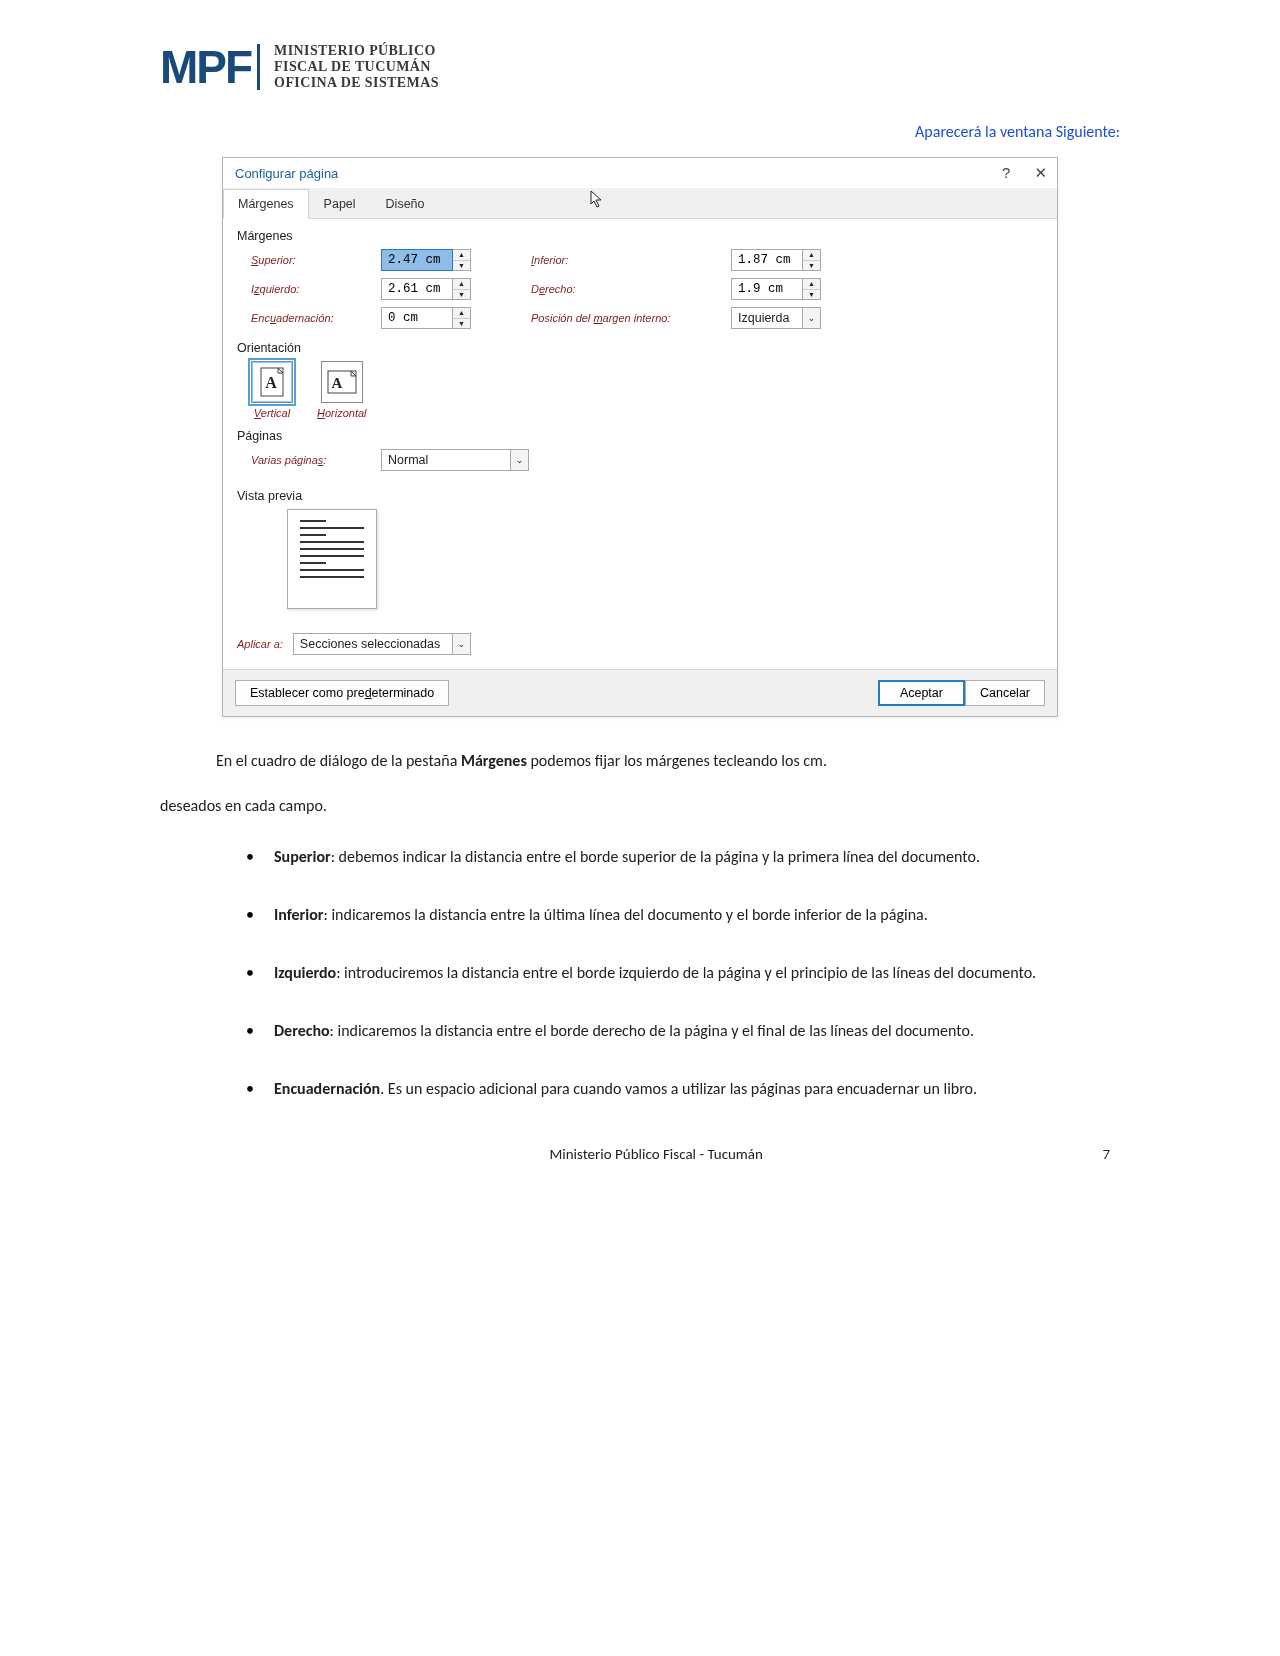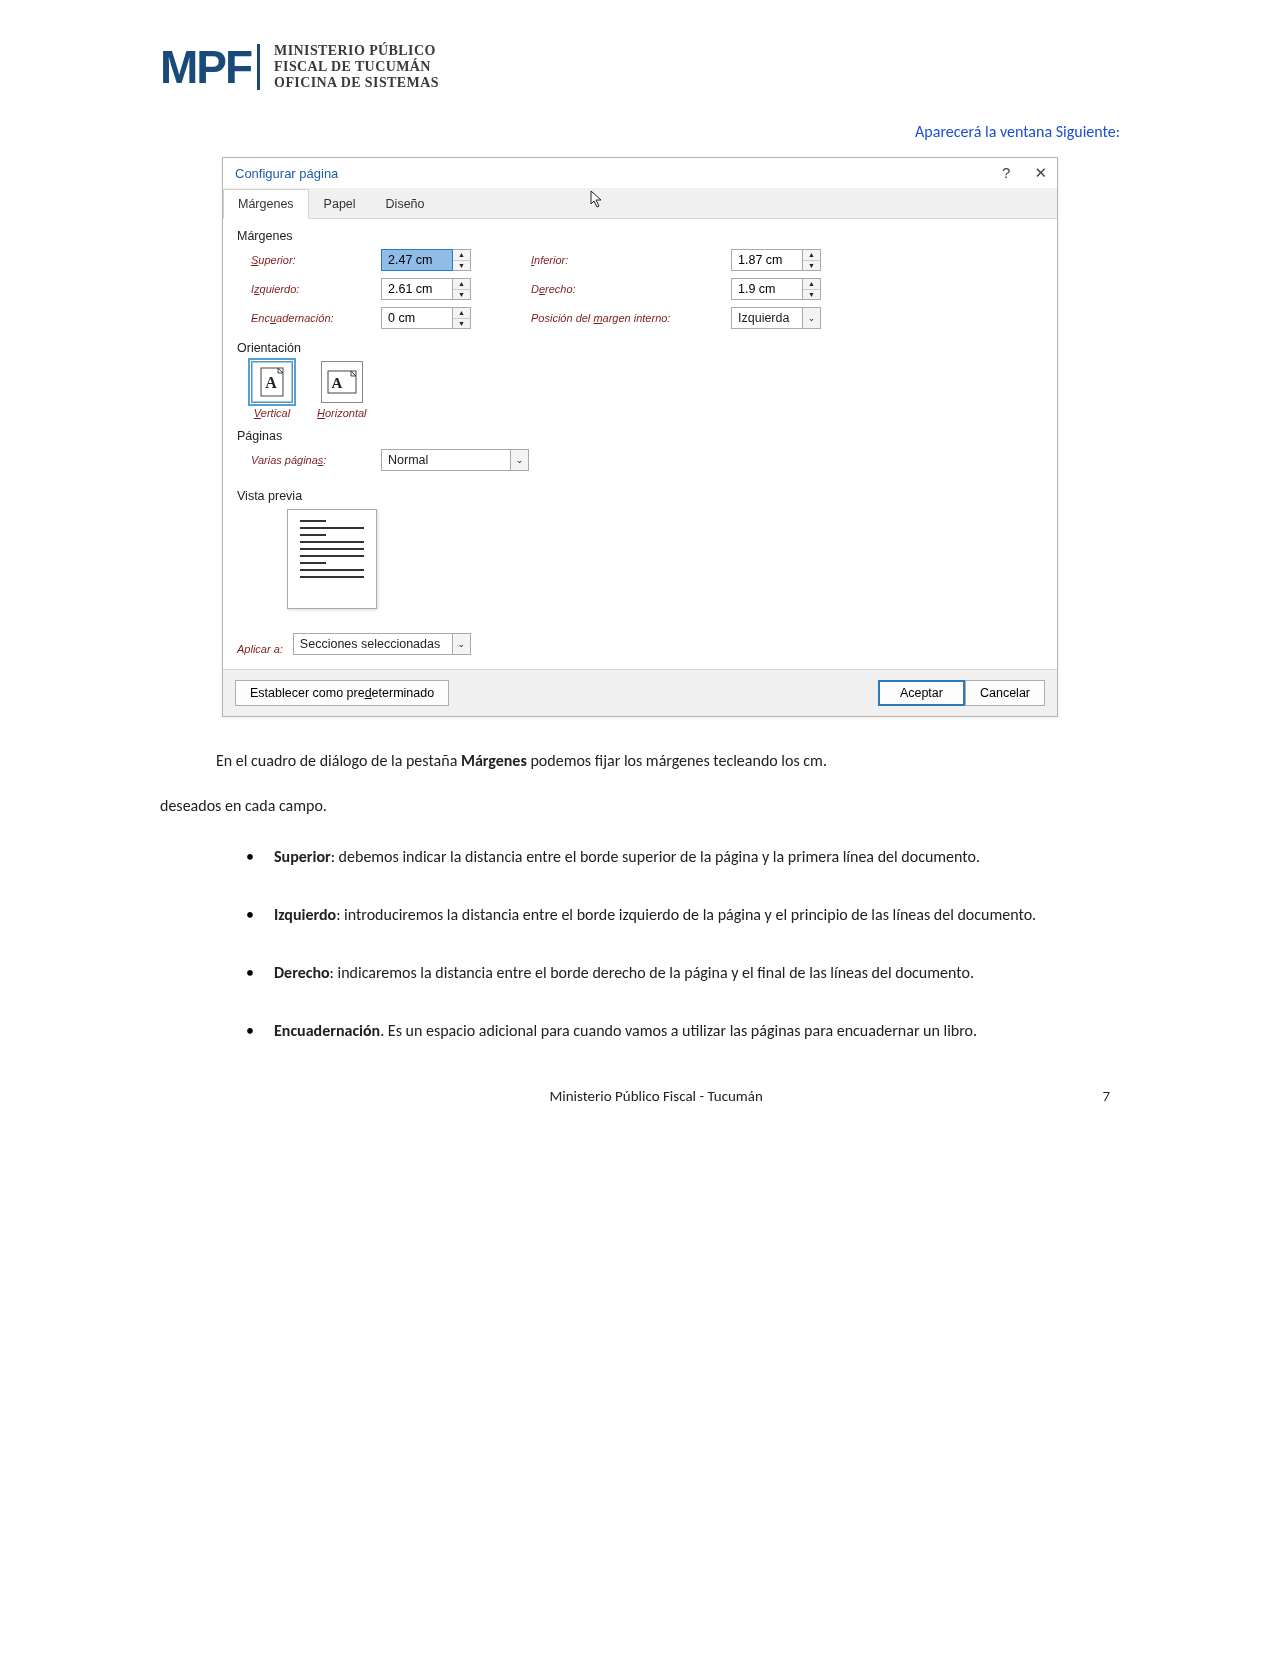--- a/index.html
+++ b/index.html
@@ -138,21 +138,21 @@
     display: flex;
     align-items: stretch;
     height: 22px;
   }
   .spin-input {
     width: 72px;
     height: 22px;
     border: 1px solid #a9a9a9;
     padding: 0 6px;
     font-size: 12.5px;
-    font-family: Liberation Sans, sans-serif;
+    font-family: Liberation Mono, monospace;
     background: #fff;
   }
   .spin-input.selected {
     background: #8fbde8;
     border: 1px solid #2a7abf;
   }
   .spin-btns {
     display: flex;
     flex-direction: column;
     width: 18px;
@@ -246,21 +246,21 @@
     gap: 5px;
   }
   .preview-line {
     height: 2px;
     background: #333;
   }
   .preview-line.short { width: 40%; }
 
   .apply-row {
     display: flex;
-    align-items: flex-end;
+    align-items: center;
     gap: 10px;
     margin-left: 0;
   }
 
   .dialog-footer {
     display: flex;
     align-items: center;
     padding: 10px 12px;
     background: #f0f0f0;
     border-top: 1px solid #d6d6d6;
@@ -493,20 +493,21 @@
   </div>
 </div>
 
 <p class="body-para indented">
   <span>En el cuadro de diálogo de la pestaña </span><span class="bold">Márgenes</span><span> podemos fijar los márgenes tecleando los cm.</span>
 </p>
 <p class="body-para">deseados en cada campo.</p>
 
 <ul class="bullets">
   <li><span class="bold">Superior</span><span>: debemos indicar la distancia entre el borde superior de la página y la primera línea del documento.</span></li>
+  <li><span class="bold">Inferior</span><span>: indicaremos la distancia entre la última línea del documento y el borde inferior de la página.</span></li>
   <li><span class="bold">Izquierdo</span><span>: introduciremos la distancia entre el borde izquierdo de la página y el principio de las líneas del documento.</span></li>
   <li><span class="bold">Derecho</span><span>: indicaremos la distancia entre el borde derecho de la página y el final de las líneas del documento.</span></li>
   <li><span class="bold">Encuadernación</span><span>. Es un espacio adicional para cuando vamos a utilizar las páginas para encuadernar un libro.</span></li>
 </ul>
 
 <div class="footer-row">
   <div style="width:40px"></div>
   <div class="footer-center">Ministerio Público Fiscal - Tucumán</div>
   <div class="footer-page">7</div>
 </div>

